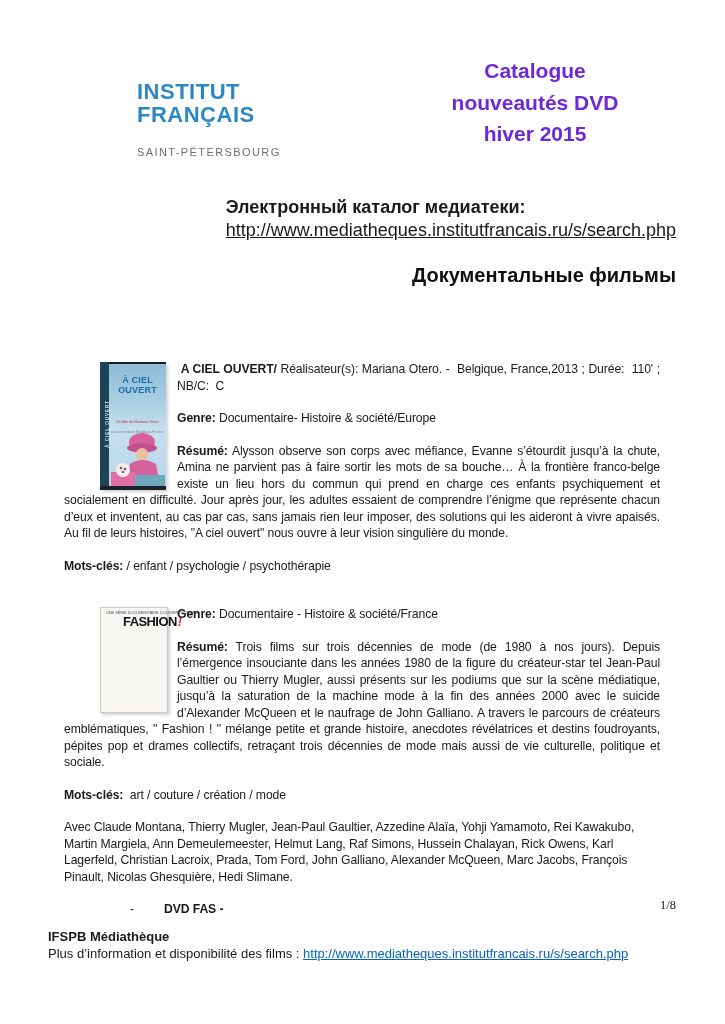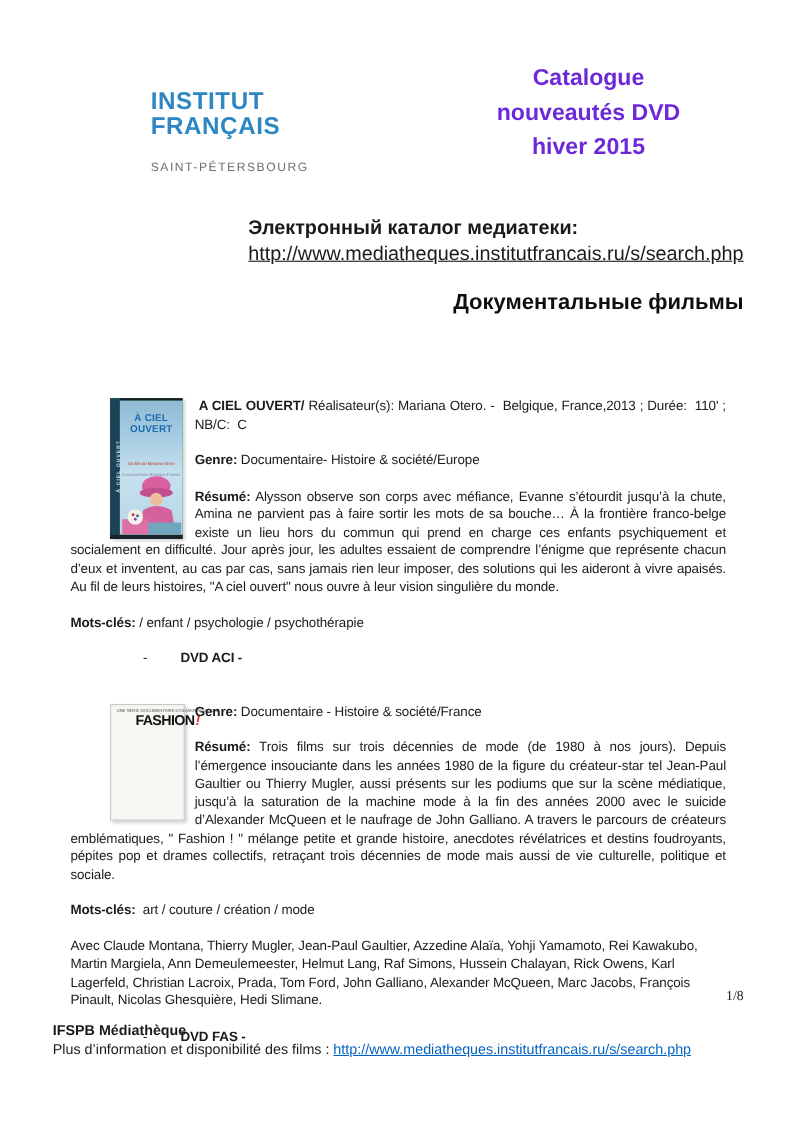--- a/index.html
+++ b/index.html
@@ -117,21 +117,20 @@
             <circle cx="10" cy="38" r="1.3" fill="#c0392b"></circle>
             <circle cx="14" cy="39" r="1.3" fill="#2471a3"></circle>
             <circle cx="12" cy="42" r="1.3" fill="#8e44ad"></circle>
           </svg>
         </div>
       </div>
       <p class="just"><span class="b">&nbsp;A CIEL OUVERT/</span><span> Réalisateur(s): Mariana Otero. - &nbsp;Belgique, France,2013 ; Durée: &nbsp;110' ; NB/C: &nbsp;C</span></p>
       <p class="just"><span class="b">Genre:</span><span> Documentaire- Histoire &amp; société/Europe</span></p>
       <p class="just"><span class="b">Résumé:</span><span> Alysson observe son corps avec méfiance, Evanne s’étourdit jusqu’à la chute, Amina ne parvient pas à faire sortir les mots de sa bouche… À la frontière franco-belge existe un lieu hors du commun qui prend en charge ces enfants psychiquement et socialement en difficulté. Jour après jour, les adultes essaient de comprendre l’énigme que représente chacun d’eux et inventent, au cas par cas, sans jamais rien leur imposer, des solutions qui les aideront à vivre apaisés. Au fil de leurs histoires, "A ciel ouvert" nous ouvre à leur vision singulière du monde.</span></p>
       <p><span class="b">Mots-clés:</span><span> / enfant / psychologie / psychothérapie</span></p>
-      <p class="cote"><span class="dash">-</span><span class="b">DVD ACI -</span></p>
       <div class="clear"></div>
     </div>
 
     <div class="entry">
       <div class="cover cover-fashion">
         <div class="f-row">
           <span class="tile">
               <svg viewBox="0 0 20 24" preserveAspectRatio="none">
                 <rect width="20" height="24" fill="#efe7da"></rect>
                 <circle cx="10" cy="7.5" r="5.2" fill="#d9a43b"></circle>

